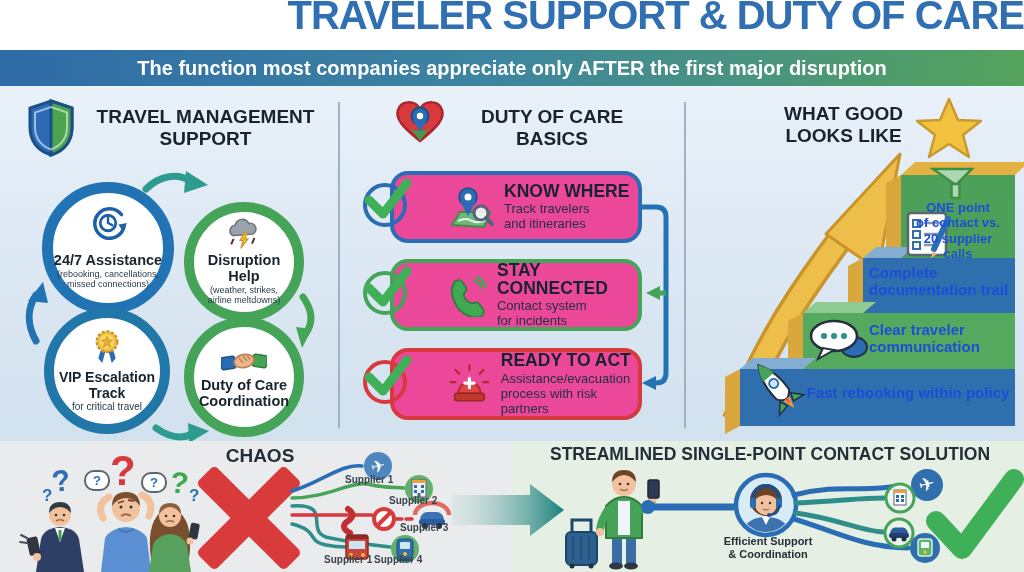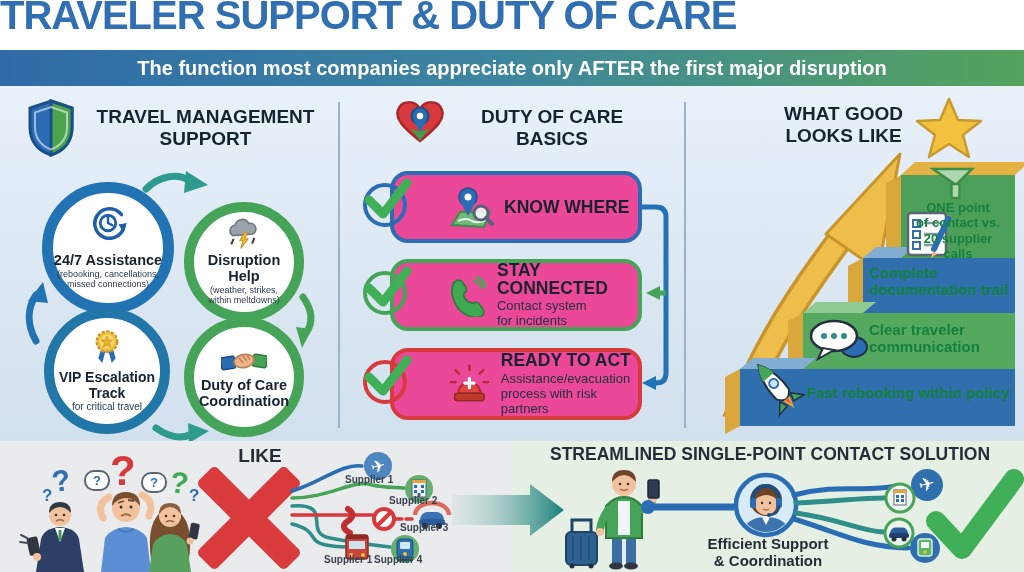--- a/index.html
+++ b/index.html
@@ -1,21 +1,21 @@
 <!DOCTYPE html>
 <html><head>
 <meta charset="utf-8">
 <style>
   html,body{margin:0;padding:0}
   body{width:1024px;height:572px;position:relative;overflow:hidden;background:#fff;
        font-family:"Liberation Sans",sans-serif;-webkit-font-smoothing:antialiased}
   .abs{position:absolute}
   .pre{white-space:pre-line}
   
-  #header{left:0;top:0;width:1024px;height:50px;background:#fff;text-align:left}
+  #header{left:0;top:0;width:1024px;height:50px;background:#fff;text-align:right}
   #main-title{margin:-7px 0 0 0;font-size:40px;font-weight:bold;letter-spacing:-1px;color:#2f6fb2}
   #banner{left:0;top:50px;width:1024px;height:36px;
           background:linear-gradient(90deg,#2f6ba8 0%,#3d85a0 48%,#55a35c 100%);
           display:flex;align-items:center;justify-content:center}
   #banner-text{color:#fff;font-size:20px;font-weight:bold}
   
   #main{left:0;top:86px;width:1024px;height:355px;
         background:linear-gradient(180deg,#e9f1f9 0%,#dbe7f3 55%,#d2e1ee 100%)}
   .divider{width:2px;background:#9cb2c6;top:102px;height:326px}
   .colhead{font-size:19px;font-weight:bold;color:#17232f;line-height:1.15;text-align:center}
@@ -25,21 +25,21 @@
   .ctitle{font-weight:bold;color:#17232f;line-height:1.1}
   .csub{color:#2b3a49;line-height:1.15}
   
   .mbox{background:#ec4899;border-radius:18px;box-sizing:border-box;display:flex;align-items:center;
         padding-left:54px}
   .mbox .txt{margin-left:10px}
   .mtitle{font-size:17.5px;font-weight:bold;color:#17232f;line-height:1.05}
   .msub{font-size:13px;color:#223041;line-height:1.15;margin-top:2px}
   .checkring{width:44px;height:44px;border-radius:50%;box-sizing:border-box}
   
-  .steptxt{color:#15803d;font-weight:bold}
+  .steptxt{color:#1d4ed8;font-weight:bold}
   
   #bottom-left{left:0;top:441px;width:512px;height:131px;background:#e9ebec}
   #bottom-right{left:512px;top:441px;width:512px;height:131px;background:#e6efe3}
   .bandtitle{font-weight:bold;color:#242e38;text-align:center}
   .suplabel{font-size:10px;font-weight:bold;color:#39424d;text-align:left}
   .qm{font-weight:bold;line-height:1}
   .qbubble{width:26px;height:21px;background:#fff;border:2px solid #5b6770;border-radius:10px;
            display:flex;align-items:center;justify-content:center;font-weight:bold;
            color:#2f6fb2;font-size:13px;box-sizing:border-box}
   svg{display:block}
@@ -157,21 +157,21 @@
 </div>
 
 <div class="abs circle" style="left:184px;top:202px;width:120px;height:120px;border:10px solid #46a458">
   <svg width="40" height="32" viewBox="0 0 50 40">
     <path d="M11,22 a7,7 0 0 1 3,-13 a9,9 0 0 1 17,-2 a7,7 0 0 1 5,13 z" fill="#9aa2ab" stroke="#6e7680" stroke-width="2"></path>
     <polygon points="26,18 20,28 24,28 21,38 30,26 26,26 29,18" fill="#f5c12e" stroke="#c9952b" stroke-width="1.5"></polygon>
     <path d="M12,26 l-3,7 M38,25 l-3,7" stroke="#55303a" stroke-width="2.5"></path>
   </svg>
   <div class="ctitle" style="font-size:14.5px;margin-top:3px">Disruption Help</div>
   <div class="csub pre" style="font-size:9px;width:112px">(weather, strikes,
-within meltdowns)</div>
+airline meltdowns)</div>
 </div>
 
 <div class="abs circle" style="left:44px;top:308px;width:126px;height:126px;border:10px solid #2277a9">
   <svg width="30" height="38" viewBox="0 0 38 46">
     <polygon points="11,26 17,27 13,42 8,36" fill="#2a6db5"></polygon>
     <polygon points="21,27 27,26 30,36 25,42" fill="#2a6db5"></polygon>
     <circle cx="19" cy="15" r="13" fill="#f2c23e" stroke="#c9952b" stroke-width="3" stroke-dasharray="4 2"></circle>
     <circle cx="19" cy="15" r="9" fill="#f7d96b"></circle>
     <polygon points="19,8 21,13 26,13 22,17 24,22 19,19 14,22 16,17 12,13 17,13" fill="#e8b02e" stroke="#c9952b" stroke-width="1"></polygon>
   </svg>
@@ -211,20 +211,22 @@
     <polygon points="4,40 12,27 42,27 36,42" fill="#6fb87a" stroke="#3e8f46" stroke-width="2"></polygon>
     <path d="M10,36 q8,-4 14,0 q6,3 14,-1" stroke="#eaf4ea" stroke-width="2" fill="none"></path>
     <circle cx="20" cy="12" r="9" fill="#2a6db5" stroke="#1d4f85" stroke-width="1.5"></circle>
     <polygon points="12,16 28,16 20,31" fill="#2a6db5"></polygon>
     <circle cx="20" cy="12" r="3.5" fill="#fff"></circle>
     <circle cx="33" cy="28" r="7" fill="#ffffff" fill-opacity="0.85" stroke="#55627a" stroke-width="3"></circle>
     <line x1="38" y1="33" x2="44" y2="39" stroke="#55627a" stroke-width="4" stroke-linecap="round"></line>
   </svg>
   <div class="txt">
     <div class="mtitle">KNOW WHERE</div>
+    <div class="msub pre">Track travelers
+and itineraries</div>
   </div>
 </div>
 
 <div class="abs mbox" style="left:390px;top:259px;width:252px;height:72px;border:4px solid #46a458">
   <svg width="44" height="44" viewBox="0 0 44 44">
     <path d="M6,10 a6,6 0 0 1 10,-3 l4,6 a5,5 0 0 1 -2,7 q-1,4 3,8 q4,4 8,3 a5,5 0 0 1 7,2 l4,6 a6,6 0 0 1 -5,8 q-12,2 -23,-9 Q1,22 6,10 Z" fill="#3faa52" stroke="#2f7d3c" stroke-width="2"></path>
     <path d="M30,6 a12,12 0 0 1 8,8 M33,2 a17,17 0 0 1 9,10" stroke="#3faa52" stroke-width="3" fill="none" stroke-linecap="round"></path>
   </svg>
   <div class="txt">
     <div class="mtitle">STAY CONNECTED</div>
@@ -463,35 +465,35 @@
   <g transform="translate(925,107)">
     <circle r="15" fill="#2f6fad"></circle>
     <rect x="-7" y="-9" width="14" height="17" rx="3" fill="#5cb568" stroke="#d9efdc" stroke-width="1.5"></rect>
     <rect x="-4" y="-6" width="8" height="6" fill="#eef7fa"></rect>
     <circle cy="4" r="1.8" fill="#f5c12e"></circle>
   </g>
 
   <path d="M936,80 L962,108 L1014,38" fill="none" stroke="#3faf58" stroke-width="20" stroke-linecap="round" stroke-linejoin="round"></path>
 </svg>
 
-<div class="abs bandtitle" style="left:175px;top:445px;width:170px;font-size:19px">LIKE</div>
+<div class="abs bandtitle" style="left:175px;top:445px;width:170px;font-size:19px">CHAOS</div>
 <div class="abs bandtitle" style="left:528px;top:444px;width:484px;font-size:17.5px">STREAMLINED SINGLE-POINT CONTACT SOLUTION</div>
 
 <span class="abs qm" style="left:52px;top:466px;font-size:30px;color:#2f6fb2;transform:rotate(-8deg)">?</span>
 <span class="abs qm" style="left:42px;top:487px;font-size:17px;color:#2f6fb2">?</span>
 <div class="abs qbubble" style="left:84px;top:470px">
   <span>?</span>
   </div>
 <span class="abs qm" style="left:110px;top:450px;font-size:42px;color:#d8393c">?</span>
 <div class="abs qbubble" style="left:141px;top:472px">
   <span>?</span>
   </div>
 <span class="abs qm" style="left:170px;top:468px;font-size:30px;color:#3faa52;transform:rotate(8deg)">?</span>
 <span class="abs qm" style="left:189px;top:487px;font-size:17px;color:#2f6fb2">?</span>
 
 <span class="abs suplabel" style="left:345px;top:474px;width:64px">Supplier 1</span>
 <span class="abs suplabel" style="left:389px;top:495px;width:64px">Supplier 2</span>
 <span class="abs suplabel" style="left:400px;top:522px;width:64px">Supplier 3</span>
 <span class="abs suplabel" style="left:324px;top:554px;width:64px">Supplier 1</span>
 <span class="abs suplabel" style="left:374px;top:554px;width:64px">Supplier 4</span>
 
-<div class="abs bandtitle pre" style="left:694px;top:535px;width:148px;font-size:15px;line-height:1.15">Efficient Support
+<div class="abs bandtitle pre" style="left:694px;top:535px;width:148px;font-size:11px;line-height:1.15">Efficient Support
 &amp; Coordination</div>
 
 </body></html>

